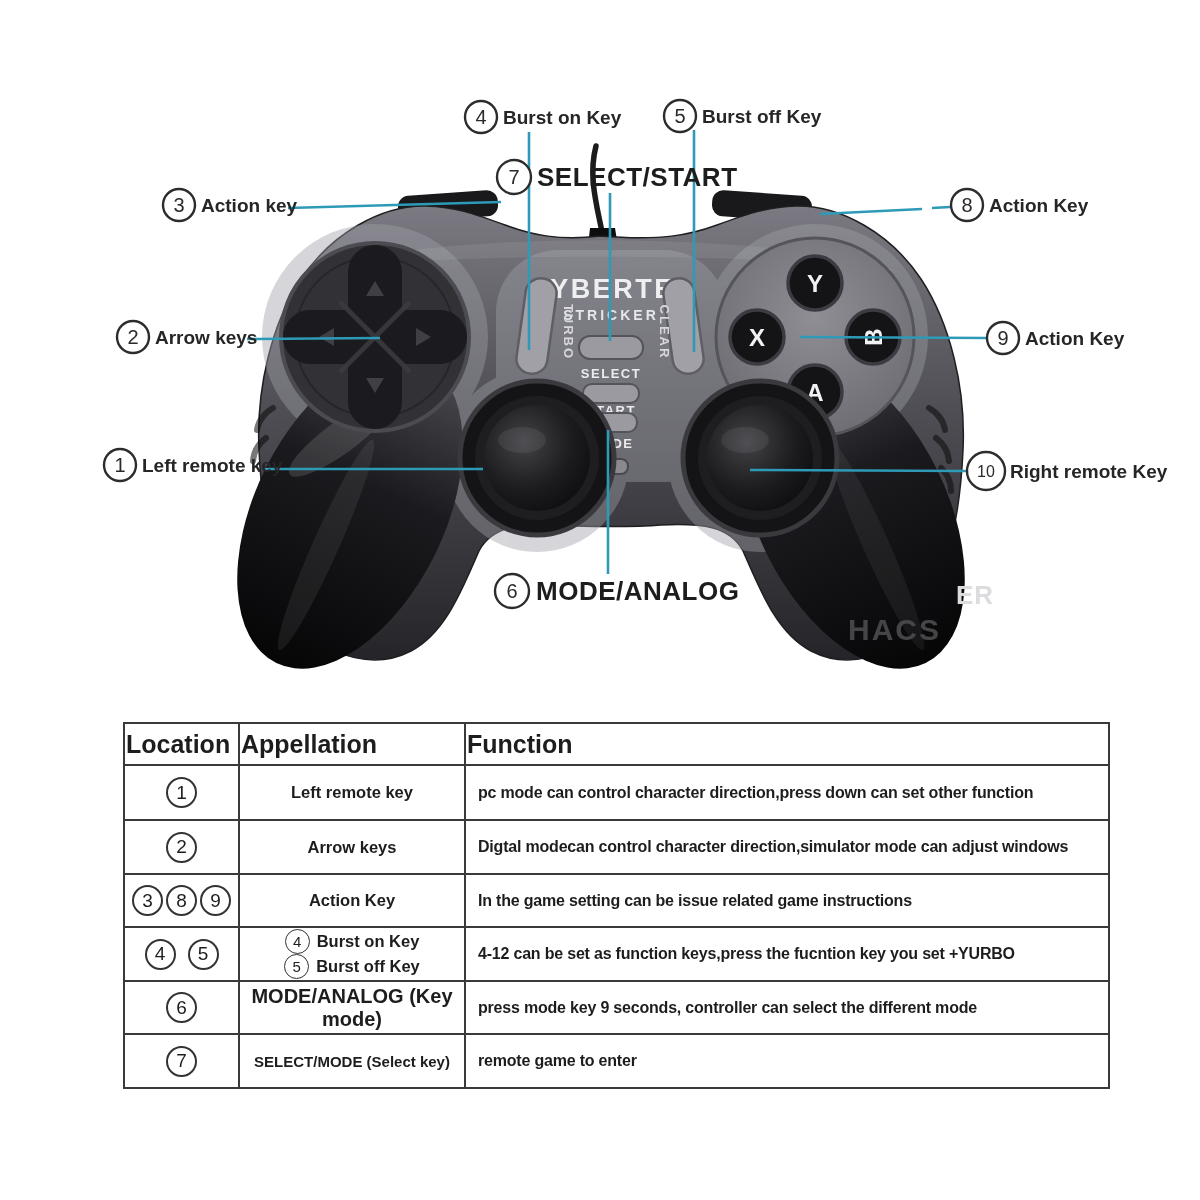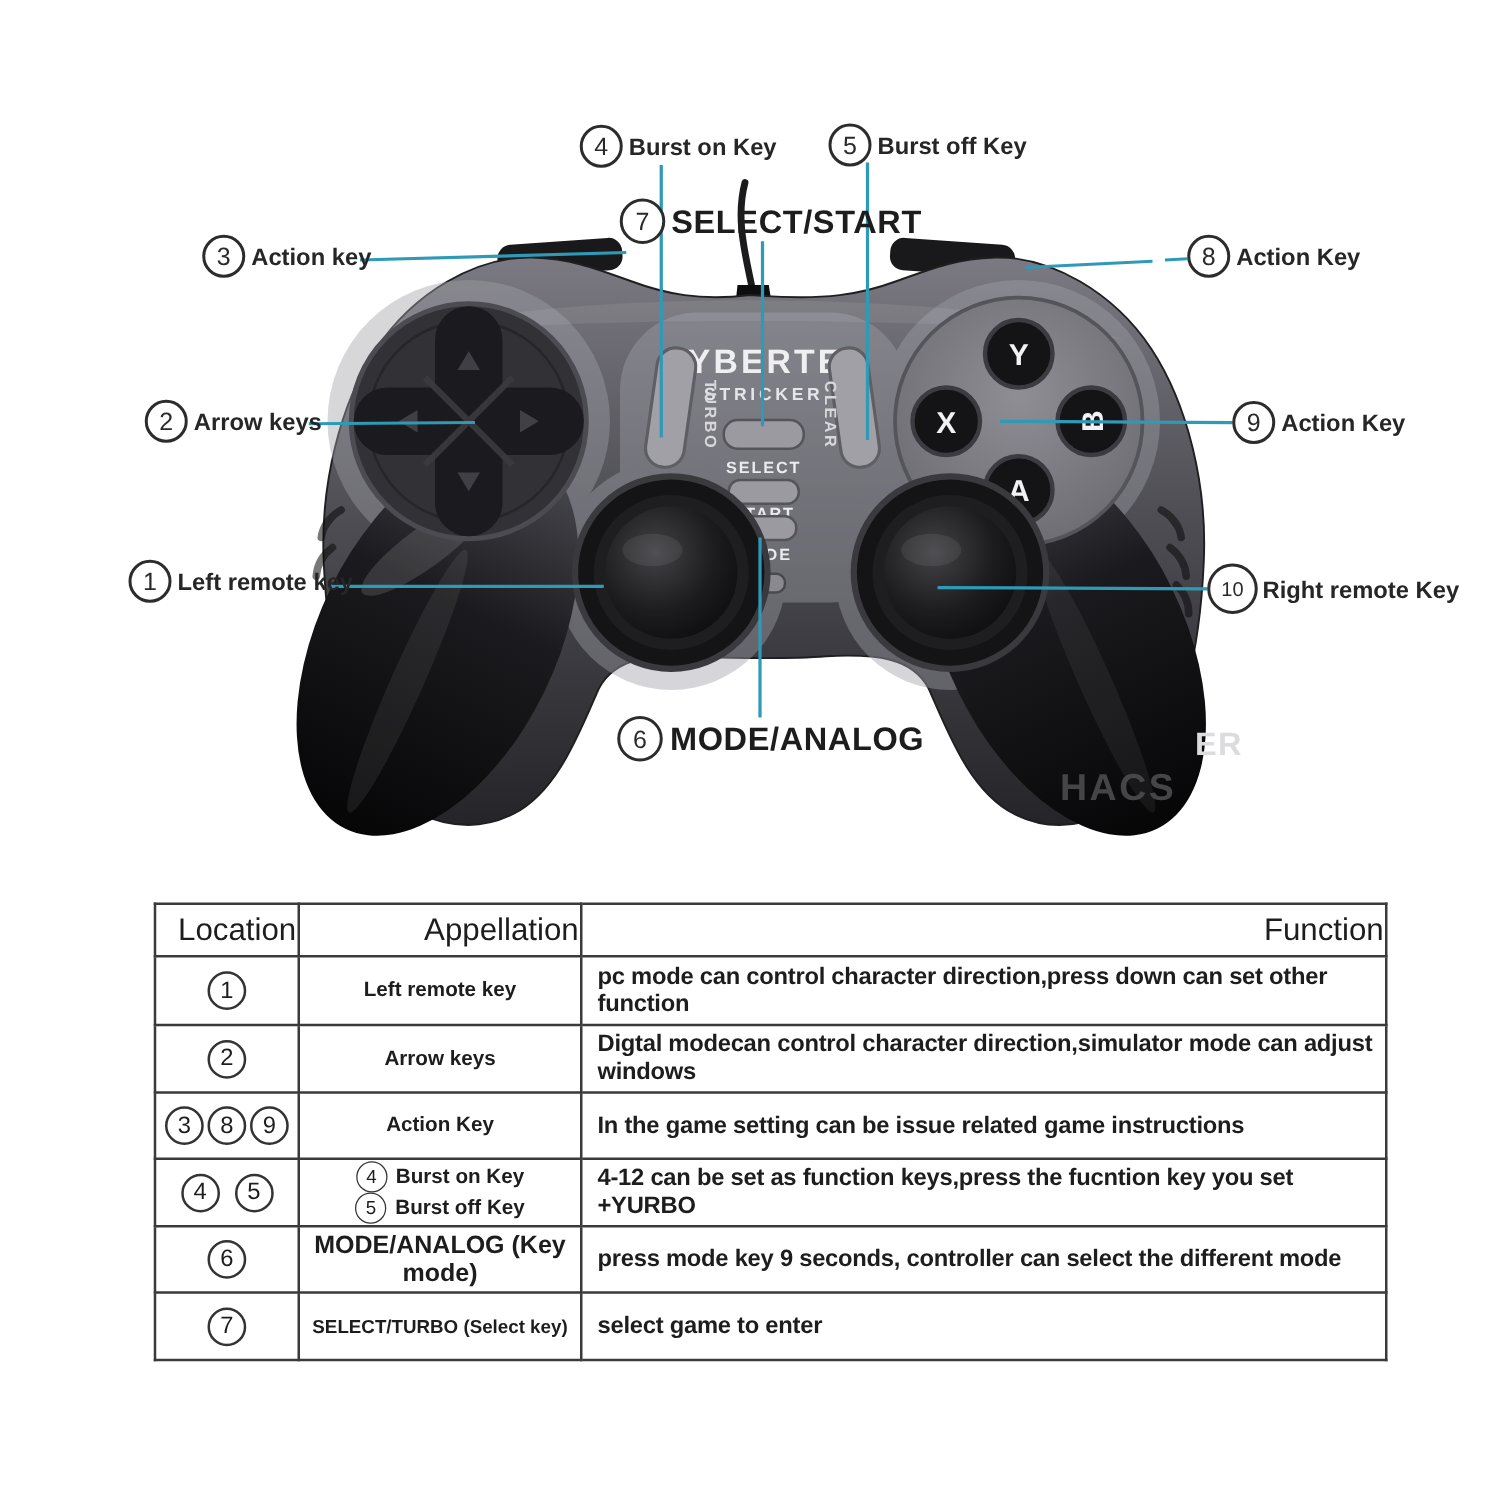--- a/index.html
+++ b/index.html
@@ -17,24 +17,24 @@
   .brand-sub{font-weight:bold;font-size:14px;fill:#e6e6ea;letter-spacing:3px;}
   .ctr-lbl{font-weight:bold;font-size:13px;fill:#ebebee;letter-spacing:1.5px;}
   .side-lbl{font-weight:bold;font-size:13px;fill:#d8d8dc;letter-spacing:2px;}
   .face-letter{font-weight:bold;font-size:24px;fill:#f2f2f4;}
   .wm1{font-weight:bold;font-size:30px;fill:#4c4c4e;letter-spacing:2px;opacity:.9;}
   .wm2{font-weight:bold;font-size:26px;fill:#dcdcde;letter-spacing:1px;}
 
   table.spec{position:absolute;left:123px;top:722px;width:985px;border-collapse:collapse;
              table-layout:fixed;color:#1d1d1d;background:#fff;}
   table.spec td{border:2px solid #3a3a3a;vertical-align:middle;}
-  td.hd{font-weight:normal;font-size:25px;text-align:right;}
+  td.hd{font-weight:bold;font-size:25px;text-align:left;}
   td.loc{text-align:center;}
   td.app{text-align:center;font-weight:bold;font-size:16.5px;}
-  td.fn{font-weight:bold;font-size:19px;padding-left:12px;letter-spacing:-0.2px;}
+  td.fn{font-weight:bold;font-size:16px;padding-left:12px;letter-spacing:-0.2px;}
   .cnum{display:inline-flex;width:31px;height:31px;border:2px solid #333;border-radius:50%;
         align-items:center;justify-content:center;font-size:19px;font-weight:normal;
         vertical-align:middle;box-sizing:border-box;background:#fff;}
   .cnum.sm{width:25px;height:25px;font-size:15px;border-width:1.8px;}
   .locgap{display:inline-block;width:12px;}
   .locgap-sm{display:inline-block;width:3px;}
   .appline{display:flex;align-items:center;justify-content:center;gap:7px;line-height:1.45;}
 </style>
 </head>
 <body>
@@ -316,19 +316,19 @@
         <span class="cnum">6</span>
       </td>
       <td class="app" style="font-size:20px">MODE/ANALOG (Key mode)</td>
       <td class="fn">press mode key 9 seconds, controller can select the different mode</td>
     </tr>
 
     <tr style="height:54px">
       <td class="loc">
         <span class="cnum">7</span>
       </td>
-      <td class="app" style="font-size:15px">SELECT/TURBO (Select key)</td>
-      <td class="fn">select game to enter</td>
+      <td class="app" style="font-size:15px">SELECT/MODE (Select key)</td>
+      <td class="fn">remote game to enter</td>
     </tr>
   </tbody>
     </table>
 
 </div>
 
 </body></html>

